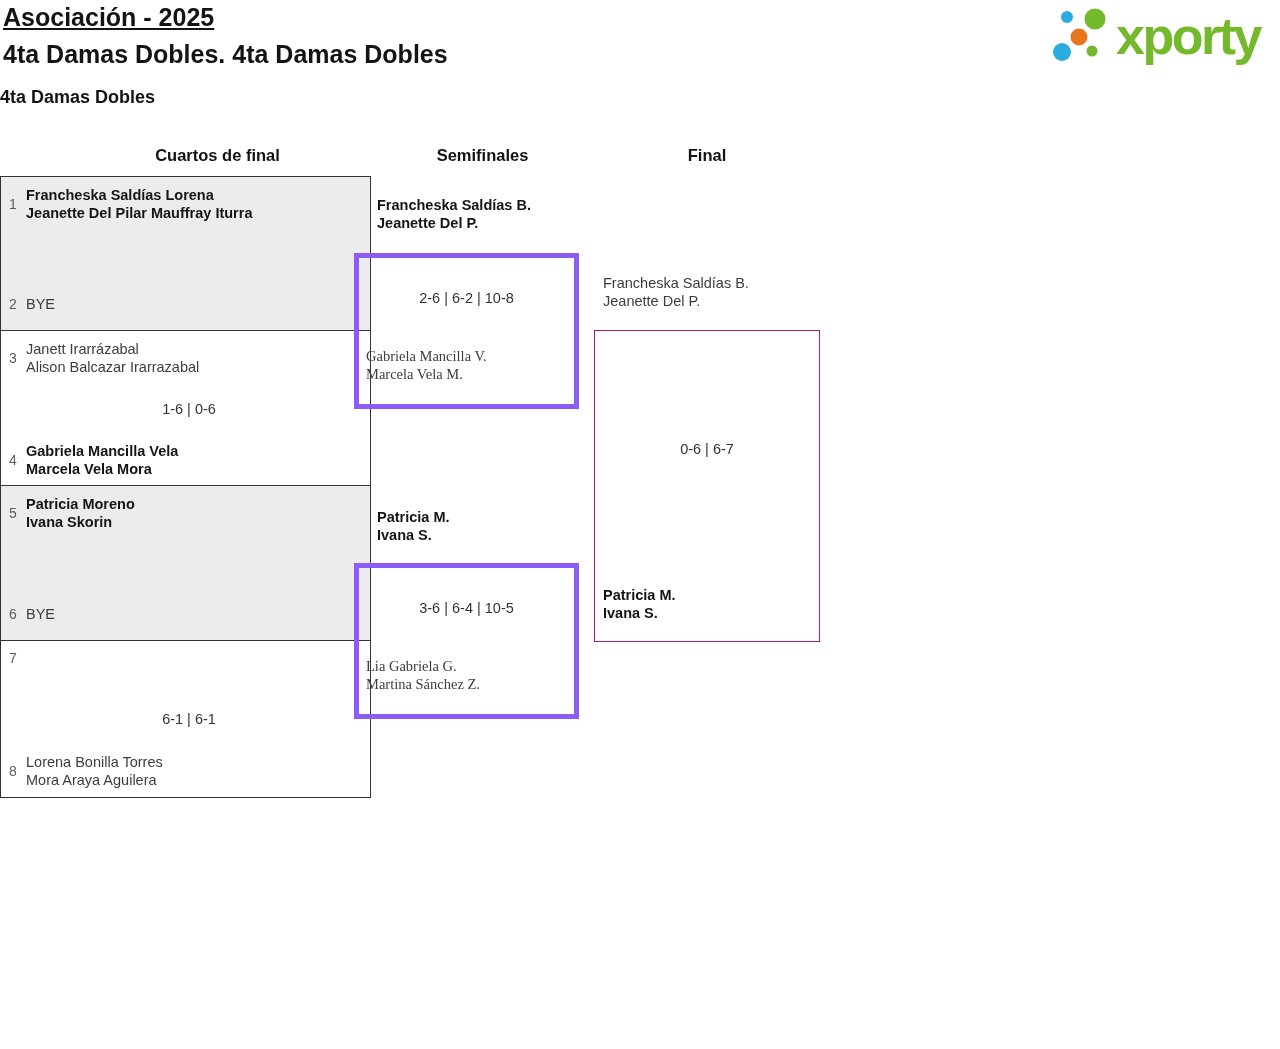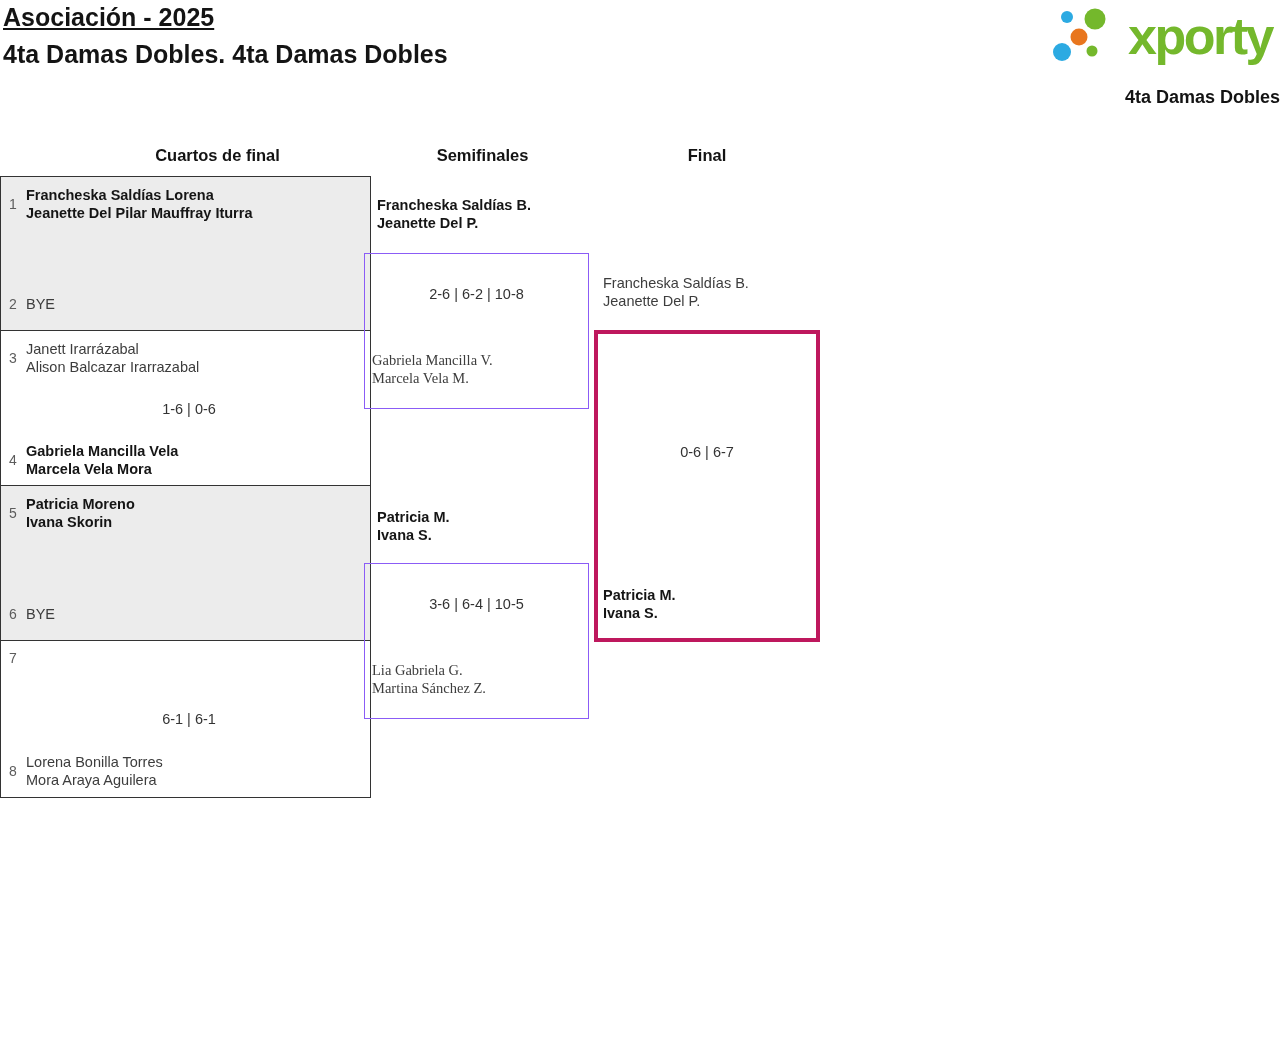--- a/index.html
+++ b/index.html
@@ -10,24 +10,24 @@
     -webkit-font-smoothing:antialiased;
   }
 
   
   .hdr-line { position:absolute; left:3px; font-size:25px; font-weight:700; color:#141414; white-space:nowrap; }
   #hdr-line1 { top:3px;text-decoration:underline; }
   #hdr-line2 { top:20px;margin-top:20px; }
 
   .logo { position:absolute; left:1046px; top:2px; display:flex; align-items:flex-start; cursor:pointer; }
   .logo svg { width:62px; height:70px; display:block; }
-  .logo-text { font-size:52px; line-height:68px; font-weight:700; letter-spacing:-2.5px; color:#74b82c; margin-left:20px; }
+  .logo-text { font-size:52px; line-height:68px; font-weight:700; letter-spacing:-2.5px; color:#74b82c; margin-left:8px; }
 
   
-  .bracket-title { position:absolute; top:87px; left:0; width:1280px; text-align:right;
+  .bracket-title { position:absolute; top:87px; left:0; width:1280px; text-align:left;
                    font-size:18px; font-weight:700; color:#131313; }
   .col-hdr { position:absolute; top:146px; text-align:center; font-size:16.5px; font-weight:700; color:#131313; }
   #col-qf    { left:0;     width:371px;padding-left:32px; }
   #col-sf    { left:370px; width:225px; }
   #col-final { left:594px; width:226px; }
 
   
   .mblock { position:absolute; left:0; width:371px; border:1px solid #333; box-sizing:border-box; background:#fff; }
   .mblock.gray { background:#ececec; }
   #qf1 { top:176px; height:155px; }
@@ -40,31 +40,31 @@
   .trow.bot  { bottom:8px; }
   .trow.bot-bye { bottom:17px; }
   .seed { width:17px; flex:none; font-size:14px; color:#5c5c5c; }
   .names { font-size:14.5px; line-height:18px; white-space:nowrap; }
   .names.w { font-weight:700; color:#151515; }
   .names.l { font-weight:400; color:#3d3d3d; }
   .mscore { position:absolute; left:0; right:0; top:50%; transform:translateY(-50%);
             text-align:center; font-size:14.5px; color:#333;padding-left:7px; }
 
   
-  .sfbox { position:absolute; left:364px; width:225px; height:156px; border:1px solid #8b5cf6; box-sizing:border-box; }
+  .sfbox { position:absolute; left:354px; width:225px; height:156px; border:5px solid #8b5cf6; box-sizing:border-box; }
   #sf1 { top:253px; }
   #sf2 { top:563px;padding-left:19px; }
   .sfscore { position:absolute; left:0; right:0; top:32px; text-align:center; font-size:14.5px; color:#333; }
   .sfloser { position:absolute; left:7px; bottom:21px;font-family:Liberation Serif, serif; }
   .sfwinner { position:absolute; left:377px; }
   #sf1w { top:196px; }
   #sf2w { top:508px; }
 
   .finalbox { position:absolute; left:594px; top:330px; width:226px; height:312px;
-              border:4px solid #be185d; box-sizing:border-box; }
+              border:1px solid #be185d; box-sizing:border-box; }
   .finalscore { position:absolute; left:0; right:0; top:110px; text-align:center; font-size:14.5px; color:#333; }
   #final-t1 { position:absolute; left:603px; top:274px; }
   #final-t2 { position:absolute; left:603px; top:586px; }
 </style>
 </head>
 <body>
 
 <div class="hdr-line" id="hdr-line1">Asociación - 2025</div>
 <div class="hdr-line" id="hdr-line2">4ta Damas Dobles. 4ta Damas Dobles</div>
 

